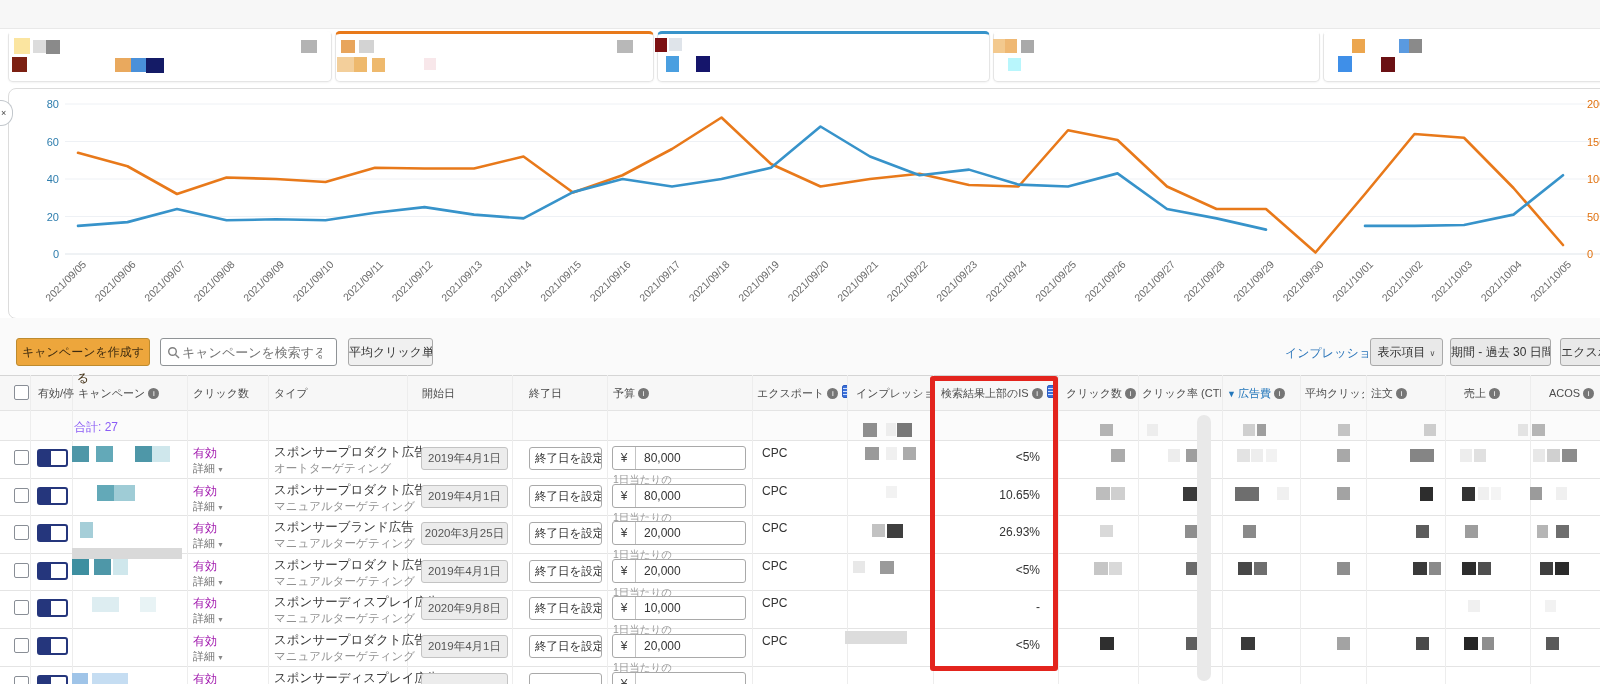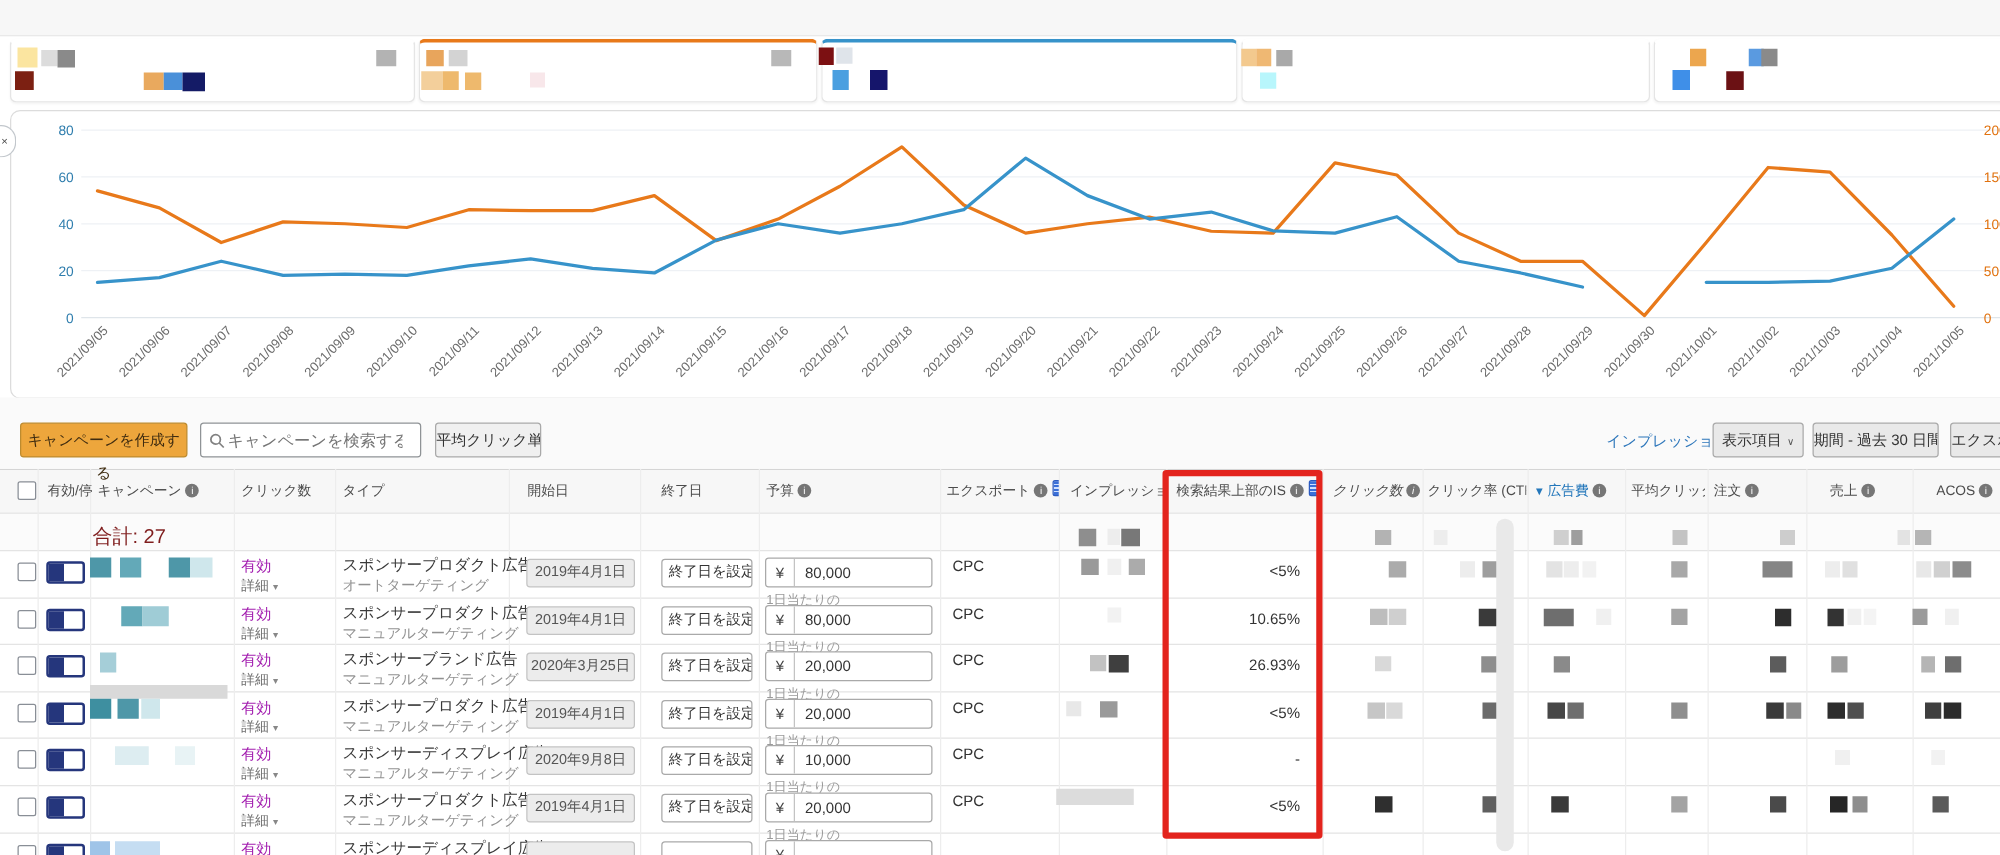--- a/index.html
+++ b/index.html
@@ -53,21 +53,21 @@
   .datebtn{background:#ececec;border:1px solid #c3c3c3;border-radius:3px;font-size:11.5px;color:#555;text-align:center;
     line-height:21px;box-sizing:border-box;overflow:hidden;white-space:nowrap;}
   .endbtn{background:#fff;border:1px solid #a9a9a9;border-radius:3px;font-size:11.5px;color:#333;line-height:21px;
     padding-left:5px;box-sizing:border-box;overflow:hidden;white-space:nowrap;}
   .budget{background:#fff;border:1px solid #a9a9a9;border-radius:3px;box-sizing:border-box;display:flex;overflow:hidden;}
   .yen{width:22px;border-right:1px solid #c3c3c3;text-align:center;font-size:12px;color:#444;line-height:22px;flex:none;}
   .bval{padding-left:8px;font-size:12px;color:#333;line-height:22px;}
   .bsub{font-size:10.5px;color:#9a9a9a;}
   .chg{font-size:12px;color:#333;}
   .isv{font-size:12px;color:#333;text-align:right;}
-  .sumlbl{font-size:16px;color:#7f1d1d;}
+  .sumlbl{font-size:12px;color:#8b5cf6;}
   .redact{position:absolute;z-index:5;}
   #scroll-stripe{position:absolute;left:1197px;top:415px;width:14px;height:266px;background:#e9e9e9;border-radius:7px;z-index:6;}
   #red-box{position:absolute;left:930px;top:376px;width:128px;height:295px;border:5px solid #e3241d;border-radius:3px;
     box-sizing:border-box;z-index:9;}
 </style>
 </head>
 <body>
 
 <div id="topbar" class="abs"></div>
 
@@ -187,21 +187,21 @@
     <div class="hcell" style="position: absolute; left: 38px; top: 8px; width: 38px; height: 20px;"><span>有効/停</span></div>
     <div class="hcell" style="position: absolute; left: 78px; top: 8px; width: 109px; height: 20px;"><span>キャンペーン</span><span class="info">i</span></div>
     <div class="hcell" style="position: absolute; left: 193px; top: 8px; width: 75px; height: 20px;"><span>クリック数</span></div>
     <div class="hcell" style="position: absolute; left: 274px; top: 8px; width: 133px; height: 20px;"><span>タイプ</span></div>
     <div class="hcell" style="position: absolute; left: 422px; top: 8px; width: 90px; height: 20px;"><span>開始日</span></div>
     <div class="hcell" style="position: absolute; left: 529px; top: 8px; width: 78px; height: 20px;"><span>終了日</span></div>
     <div class="hcell" style="position: absolute; left: 613px; top: 8px; width: 139px; height: 20px;"><span>予算</span><span class="info">i</span></div>
     <div class="hcell" style="position: absolute; left: 757px; top: 8px; width: 90px; height: 20px;"><span>エクスポート</span><span class="info">i</span><span class="badge"></span></div>
     <div class="hcell" style="position: absolute; left: 856px; top: 8px; width: 76px; height: 20px;"><span>インプレッション</span></div>
     <div class="hcell" style="position: absolute; left: 941px; top: 8px; width: 115px; height: 20px;"><span>検索結果上部のIS</span><span class="info">i</span><span class="badge"></span></div>
-    <div class="hcell" style="position: absolute; left: 1066px; top: 8px; width: 71px; height: 20px; font-style: italic;"><span>クリック数</span><span class="info">i</span></div>
+    <div class="hcell" style="position: absolute; left: 1066px; top: 8px; width: 71px; height: 20px;"><span>クリック数</span><span class="info">i</span></div>
     <div class="hcell" style="position: absolute; left: 1142px; top: 8px; width: 79px; height: 20px;"><span>クリック率 (CTR)</span></div>
     <div class="hcell" style="position: absolute; left: 1227px; top: 8px; width: 72px; height: 20px;"><span class="sortc">▼</span><span class="hlabel-sort">広告費</span><span class="info">i</span></div>
     <div class="hcell" style="position: absolute; left: 1305px; top: 8px; width: 59px; height: 20px;"><span>平均クリック単価</span></div>
     <div class="hcell" style="position: absolute; left: 1371px; top: 8px; width: 73px; height: 20px;"><span>注文</span><span class="info">i</span></div>
     <div class="hcell" style="position: absolute; left: 1464px; top: 8px; width: 65px; height: 20px;"><span>売上</span><span class="info">i</span></div>
     <div class="hcell" style="position: absolute; left: 1549px; top: 8px; width: 50px; height: 20px;"><span>ACOS</span><span class="info">i</span></div>
     <div class="txt sumlbl" style="position: absolute; left: 74px; top: 44px; width: 110px; height: 16px;">合計: 27</div>
     <div class="cb" style="position: absolute; left: 14px; top: 75px; width: 13px; height: 13px;"></div>
     <div class="tgl" style="position: absolute; left: 37px; top: 74px; width: 27px; height: 14px;"></div>
     <div class="txt st-on" style="position: absolute; left: 193px; top: 70px; width: 60px; height: 15px;">有効</div>

